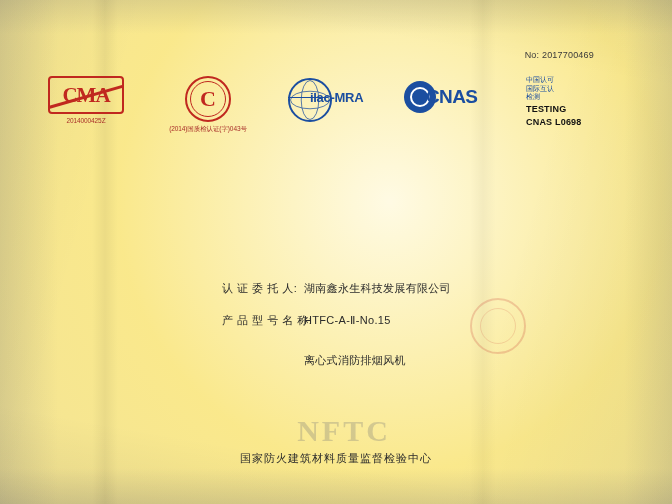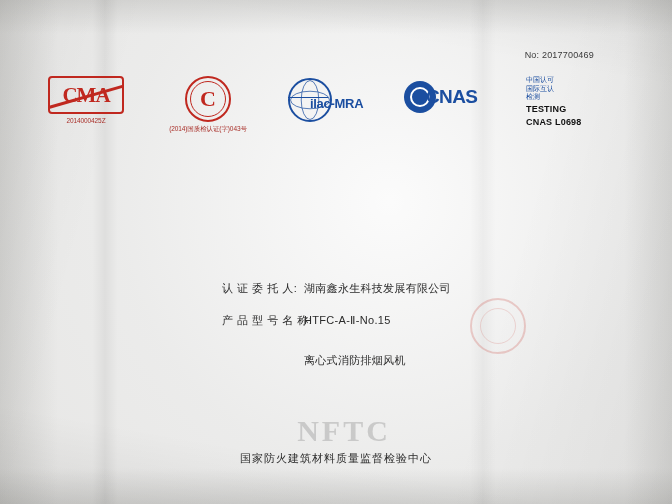--- a/index.html
+++ b/index.html
@@ -11,21 +11,21 @@
     width: 672px;
     height: 504px;
     overflow: hidden;
     font-family: "Liberation Sans", sans-serif;
   }
 
   #page {
     position: relative;
     width: 672px;
     height: 504px;
-    background: #e5e5e5;
+    background: #fde047;
     overflow: hidden;
   }
 
   
   .paper-shade {
     position: absolute;
     inset: 0;
     background:
       linear-gradient(105deg, rgba(0,0,0,0.045) 0%, rgba(0,0,0,0.0) 18%, rgba(0,0,0,0.0) 72%, rgba(0,0,0,0.05) 100%),
       linear-gradient(190deg, rgba(0,0,0,0.05) 0%, rgba(0,0,0,0.0) 14%, rgba(0,0,0,0.0) 84%, rgba(0,0,0,0.07) 100%),
@@ -193,21 +193,21 @@
     position: absolute;
     left: 2px;
     top: 21px;
     width: 40px;
     height: 1px;
     background: #1b4ea0;
   }
   .ilac .word {
     position: absolute;
     left: 24px;
-    top: 20px;
+    top: 14px;
     font-family: "Liberation Sans", sans-serif;
     font-size: 13px;
     font-weight: bold;
     color: #1b4ea0;
     letter-spacing: -.3px;
   }
 
   
   .cnas {
     width: 96px;

